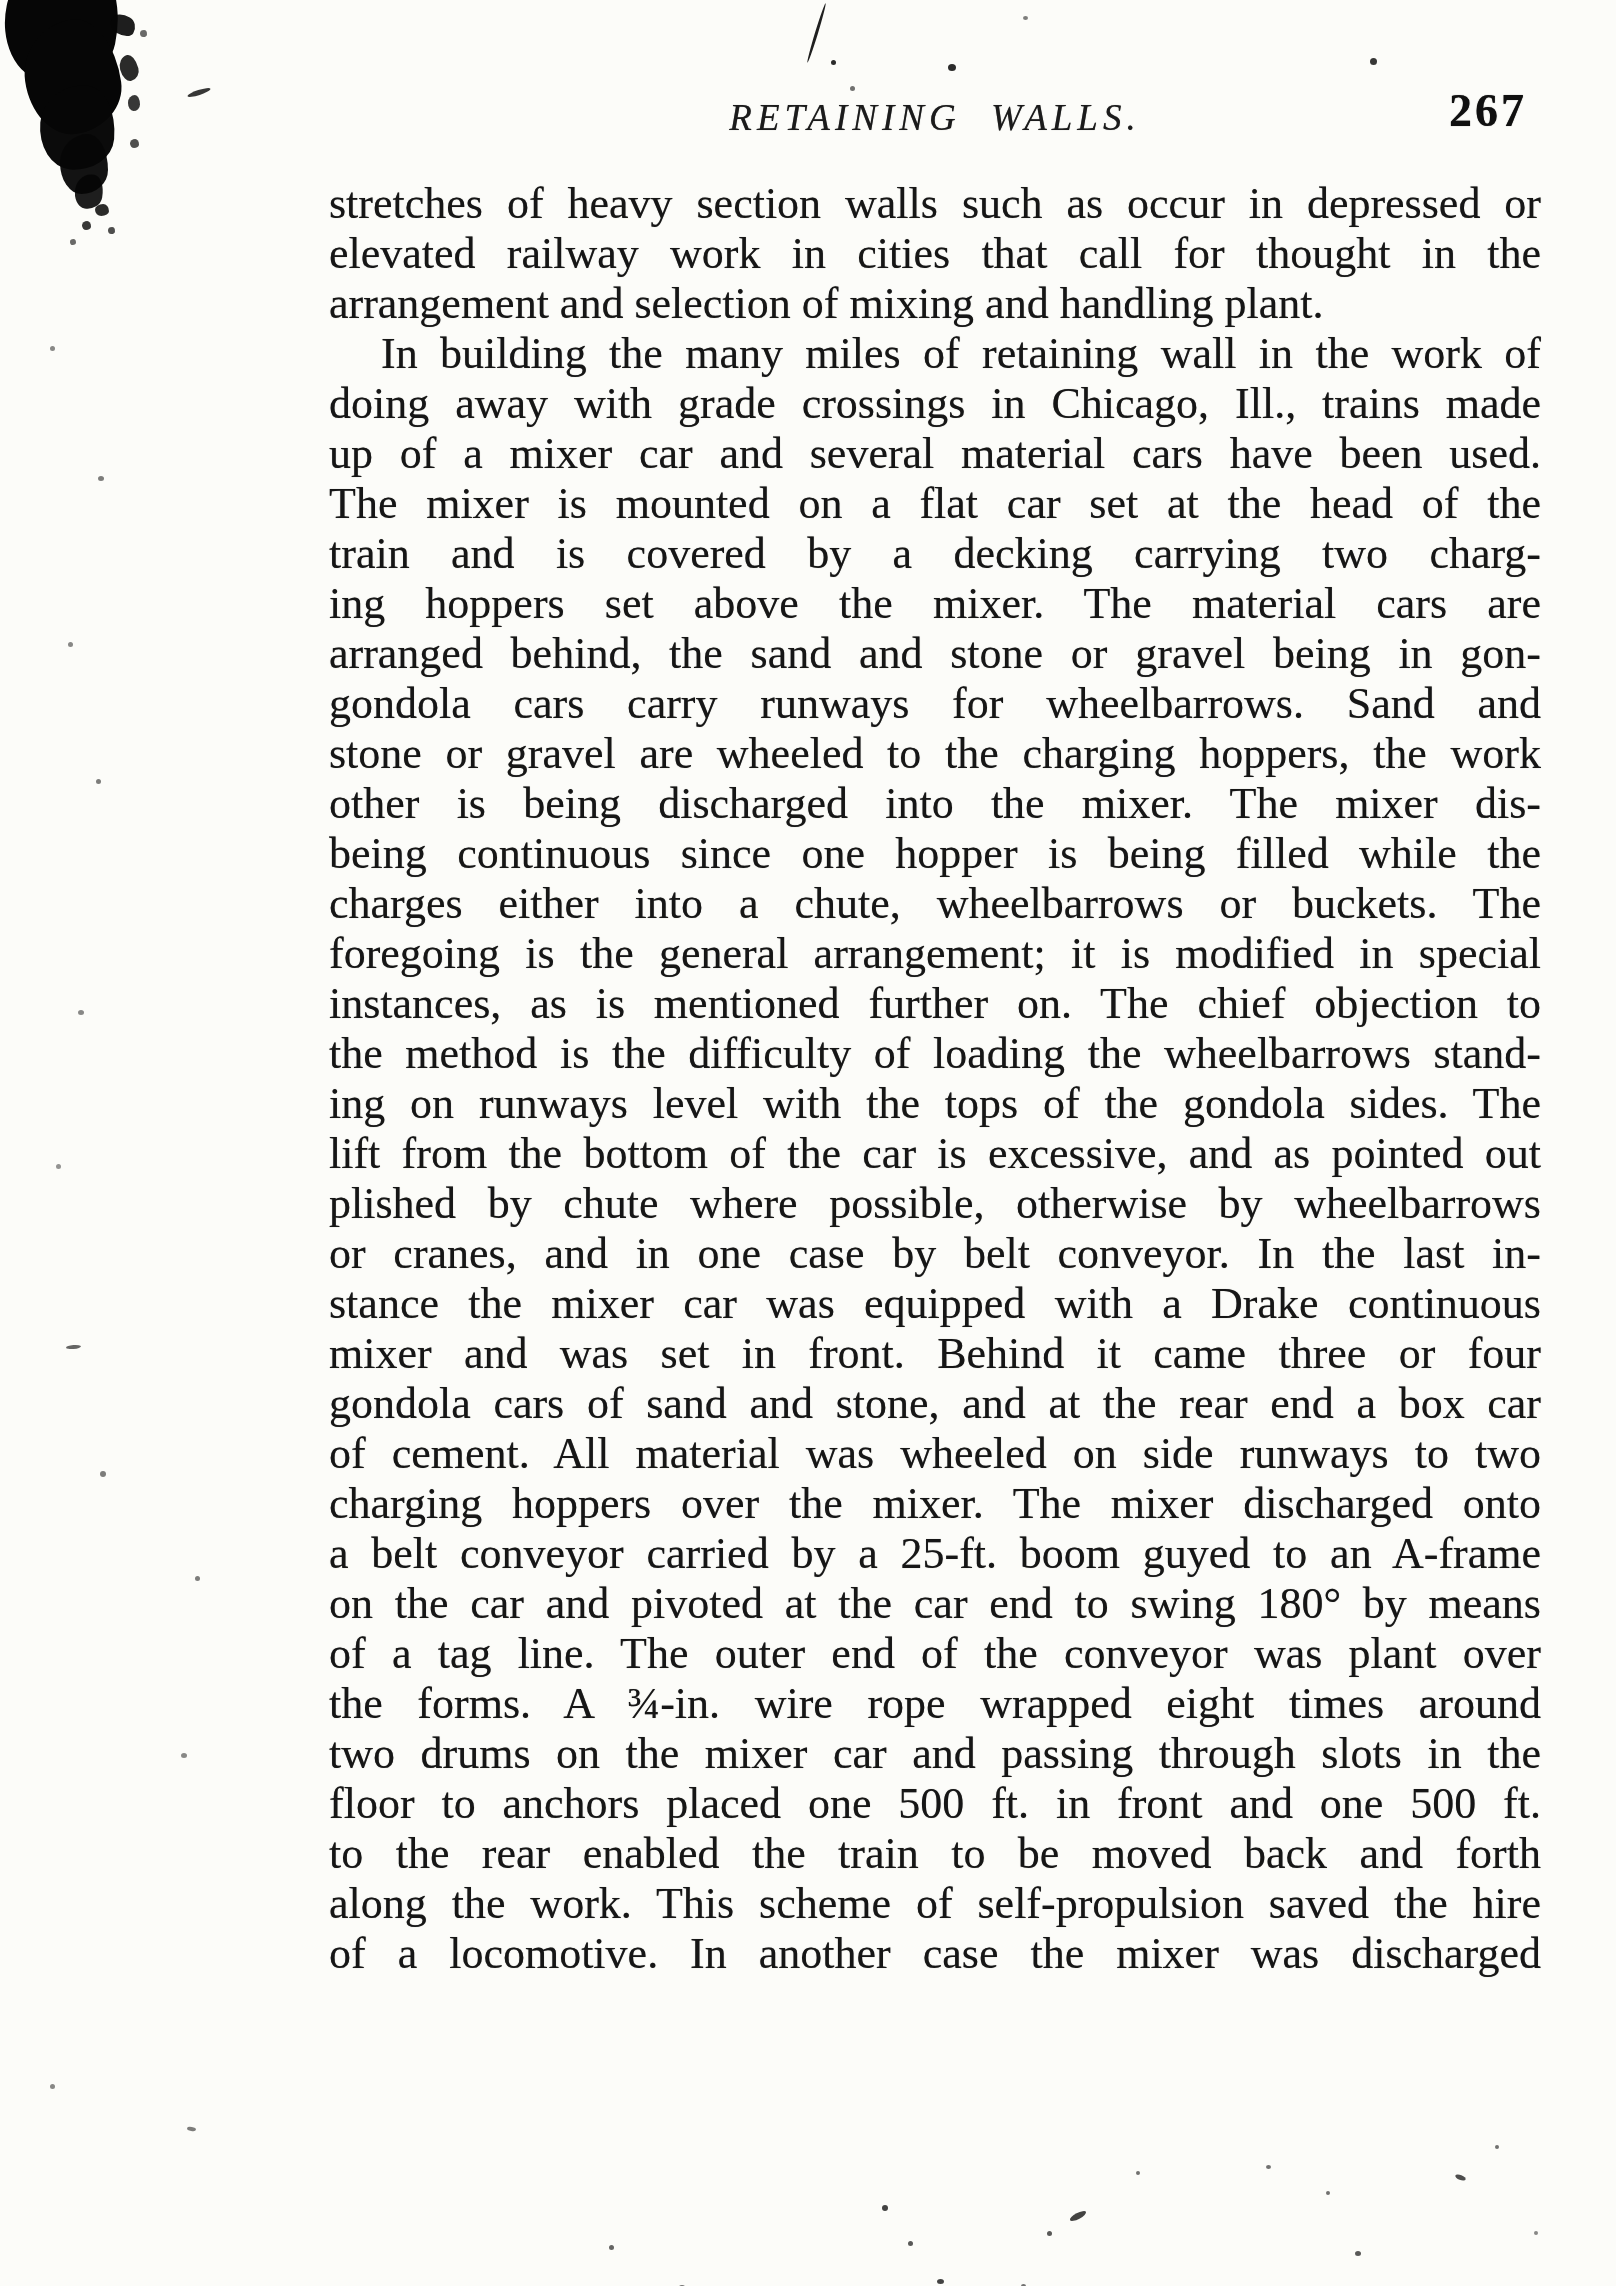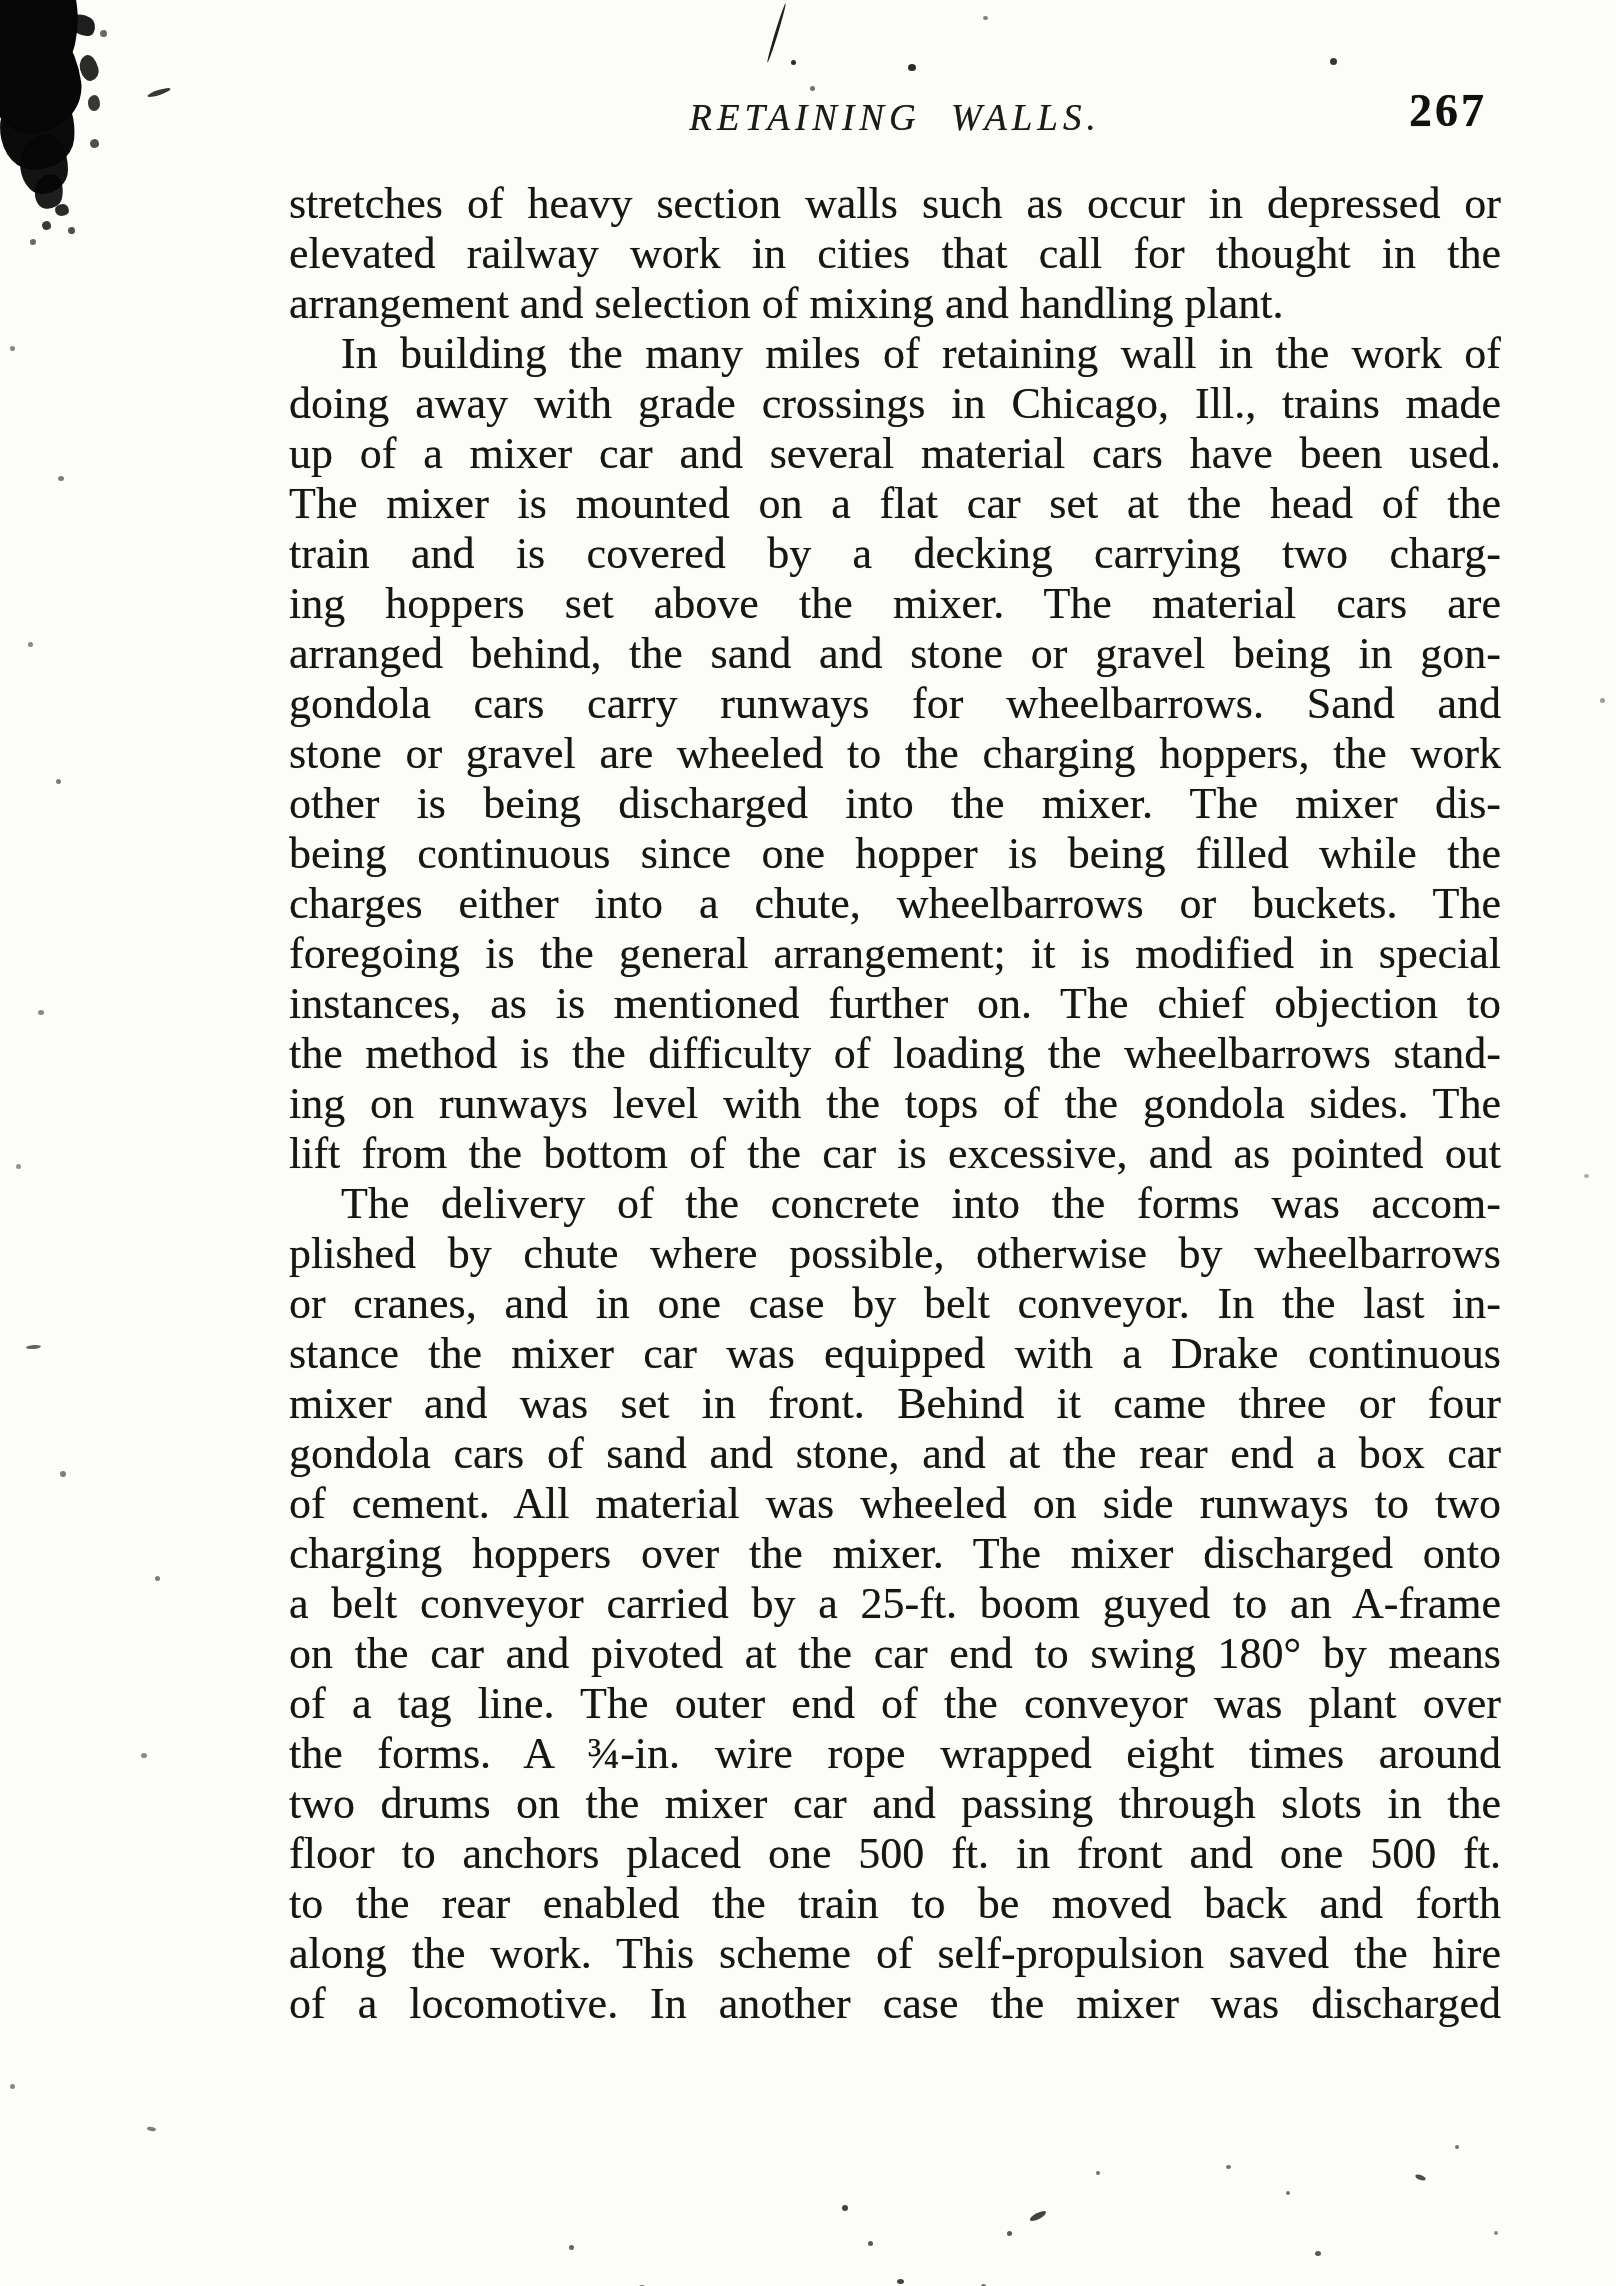--- a/index.html
+++ b/index.html
@@ -8,21 +8,21 @@
   }
   html,body{margin:0;padding:0;}
   body{
     width:1617px;height:2287px;
     background:var(--paper);
     position:relative;
     overflow:hidden;
     font-family:"Liberation Serif", serif;
     color:var(--ink);
   }
-  .page{position:absolute;inset:0;}
+  .page{position:absolute;inset:0;margin-left:40px;}
   
   .header{position:absolute;left:289px;top:86px;width:1212px;height:70px;}
   .running-title{
     position:absolute;left:0;right:0;top:10px;
     text-align:center;
     font-style:italic;
     font-size:37px;
     letter-spacing:5px;
     word-spacing:16px;
     color:#1b1b1b;
@@ -91,21 +91,20 @@
       <div class="line">gondola cars carry runways for wheelbarrows.  Sand and</div>
       <div class="line">stone or gravel are wheeled to the charging hoppers, the work</div>
       <div class="line">other is being discharged into the mixer.  The mixer dis-</div>
       <div class="line">being continuous since one hopper is being filled while the</div>
       <div class="line">charges either into a chute, wheelbarrows or buckets.  The</div>
       <div class="line">foregoing is the general arrangement; it is modified in special</div>
       <div class="line">instances, as is mentioned further on.  The chief objection to</div>
       <div class="line">the method is the difficulty of loading the wheelbarrows stand-</div>
       <div class="line">ing on runways level with the tops of the gondola sides.  The</div>
       <div class="line">lift from the bottom of the car is excessive, and as pointed out</div>
-      <div class="line indent">The delivery of the concrete into the forms was accom-</div>
       <div class="line">plished by chute where possible, otherwise by wheelbarrows</div>
       <div class="line">or cranes, and in one case by belt conveyor.  In the last in-</div>
       <div class="line">stance the mixer car was equipped with a Drake continuous</div>
       <div class="line">mixer and was set in front.  Behind it came three or four</div>
       <div class="line">gondola cars of sand and stone, and at the rear end a box car</div>
       <div class="line">of cement.  All material was wheeled on side runways to two</div>
       <div class="line">charging hoppers over the mixer.  The mixer discharged onto</div>
       <div class="line">a belt conveyor carried by a 25-ft. boom guyed to an A-frame</div>
       <div class="line">on the car and pivoted at the car end to swing 180° by means</div>
       <div class="line">of a tag line.  The outer end of the conveyor was plant over</div>

